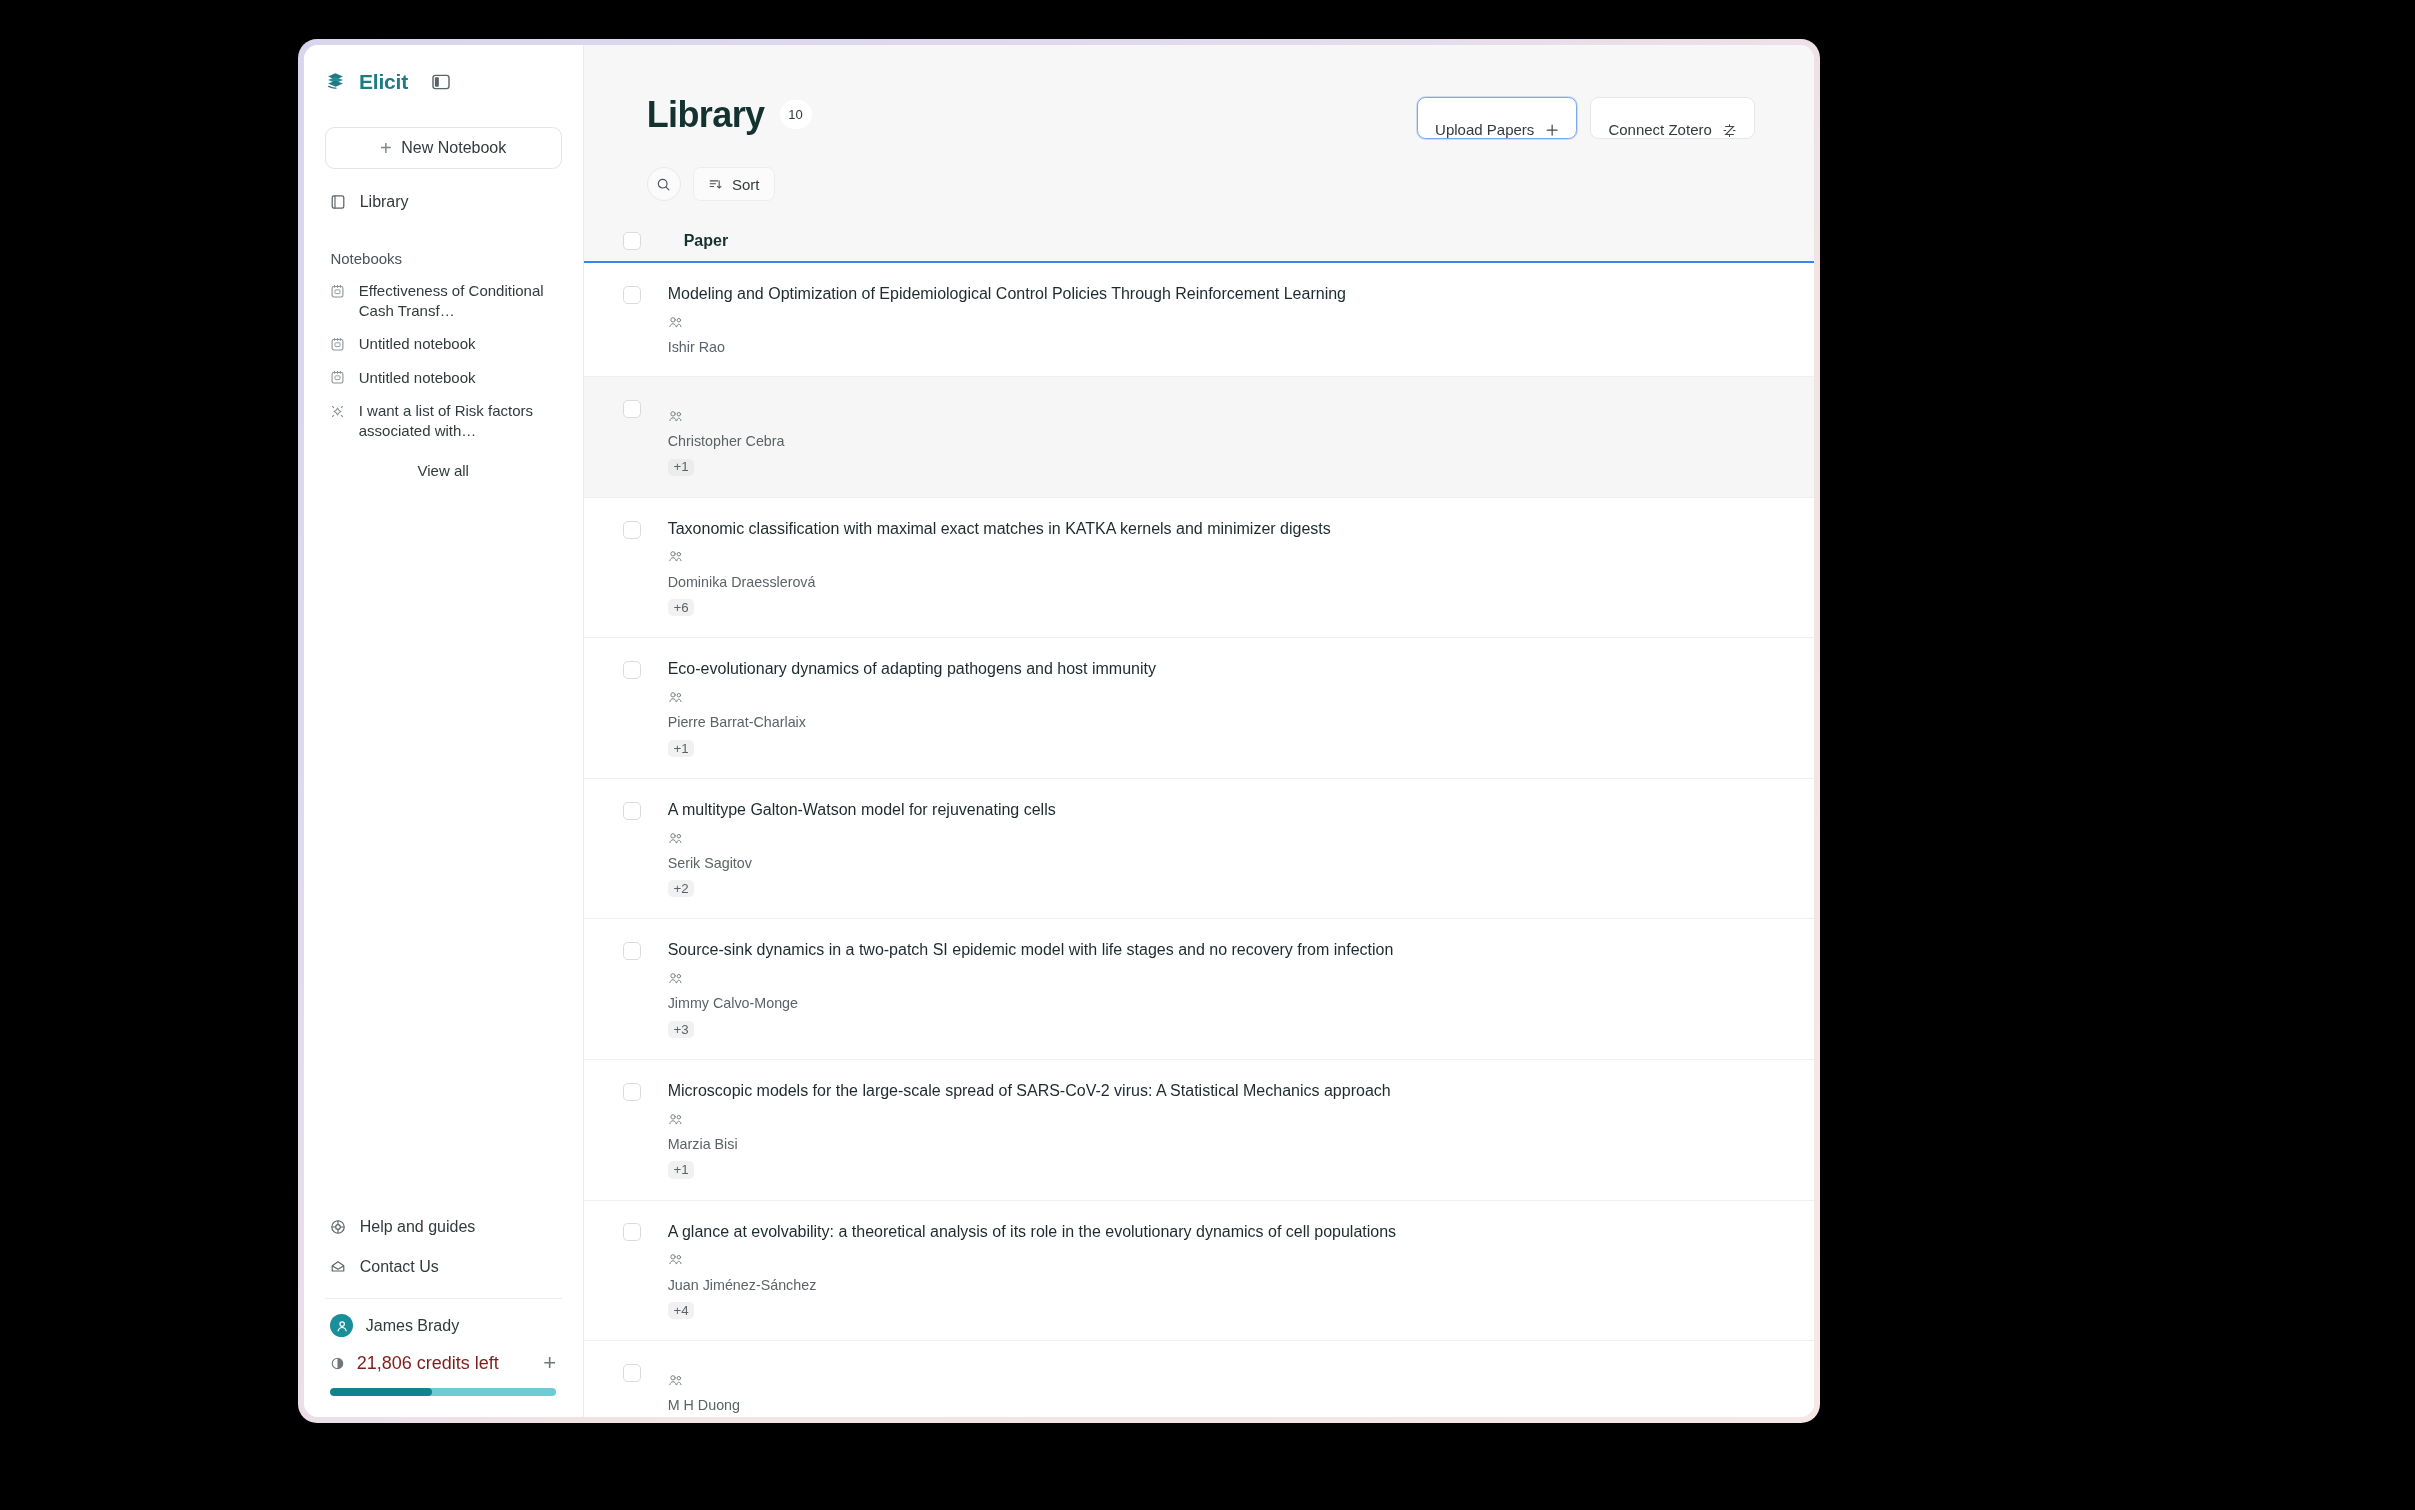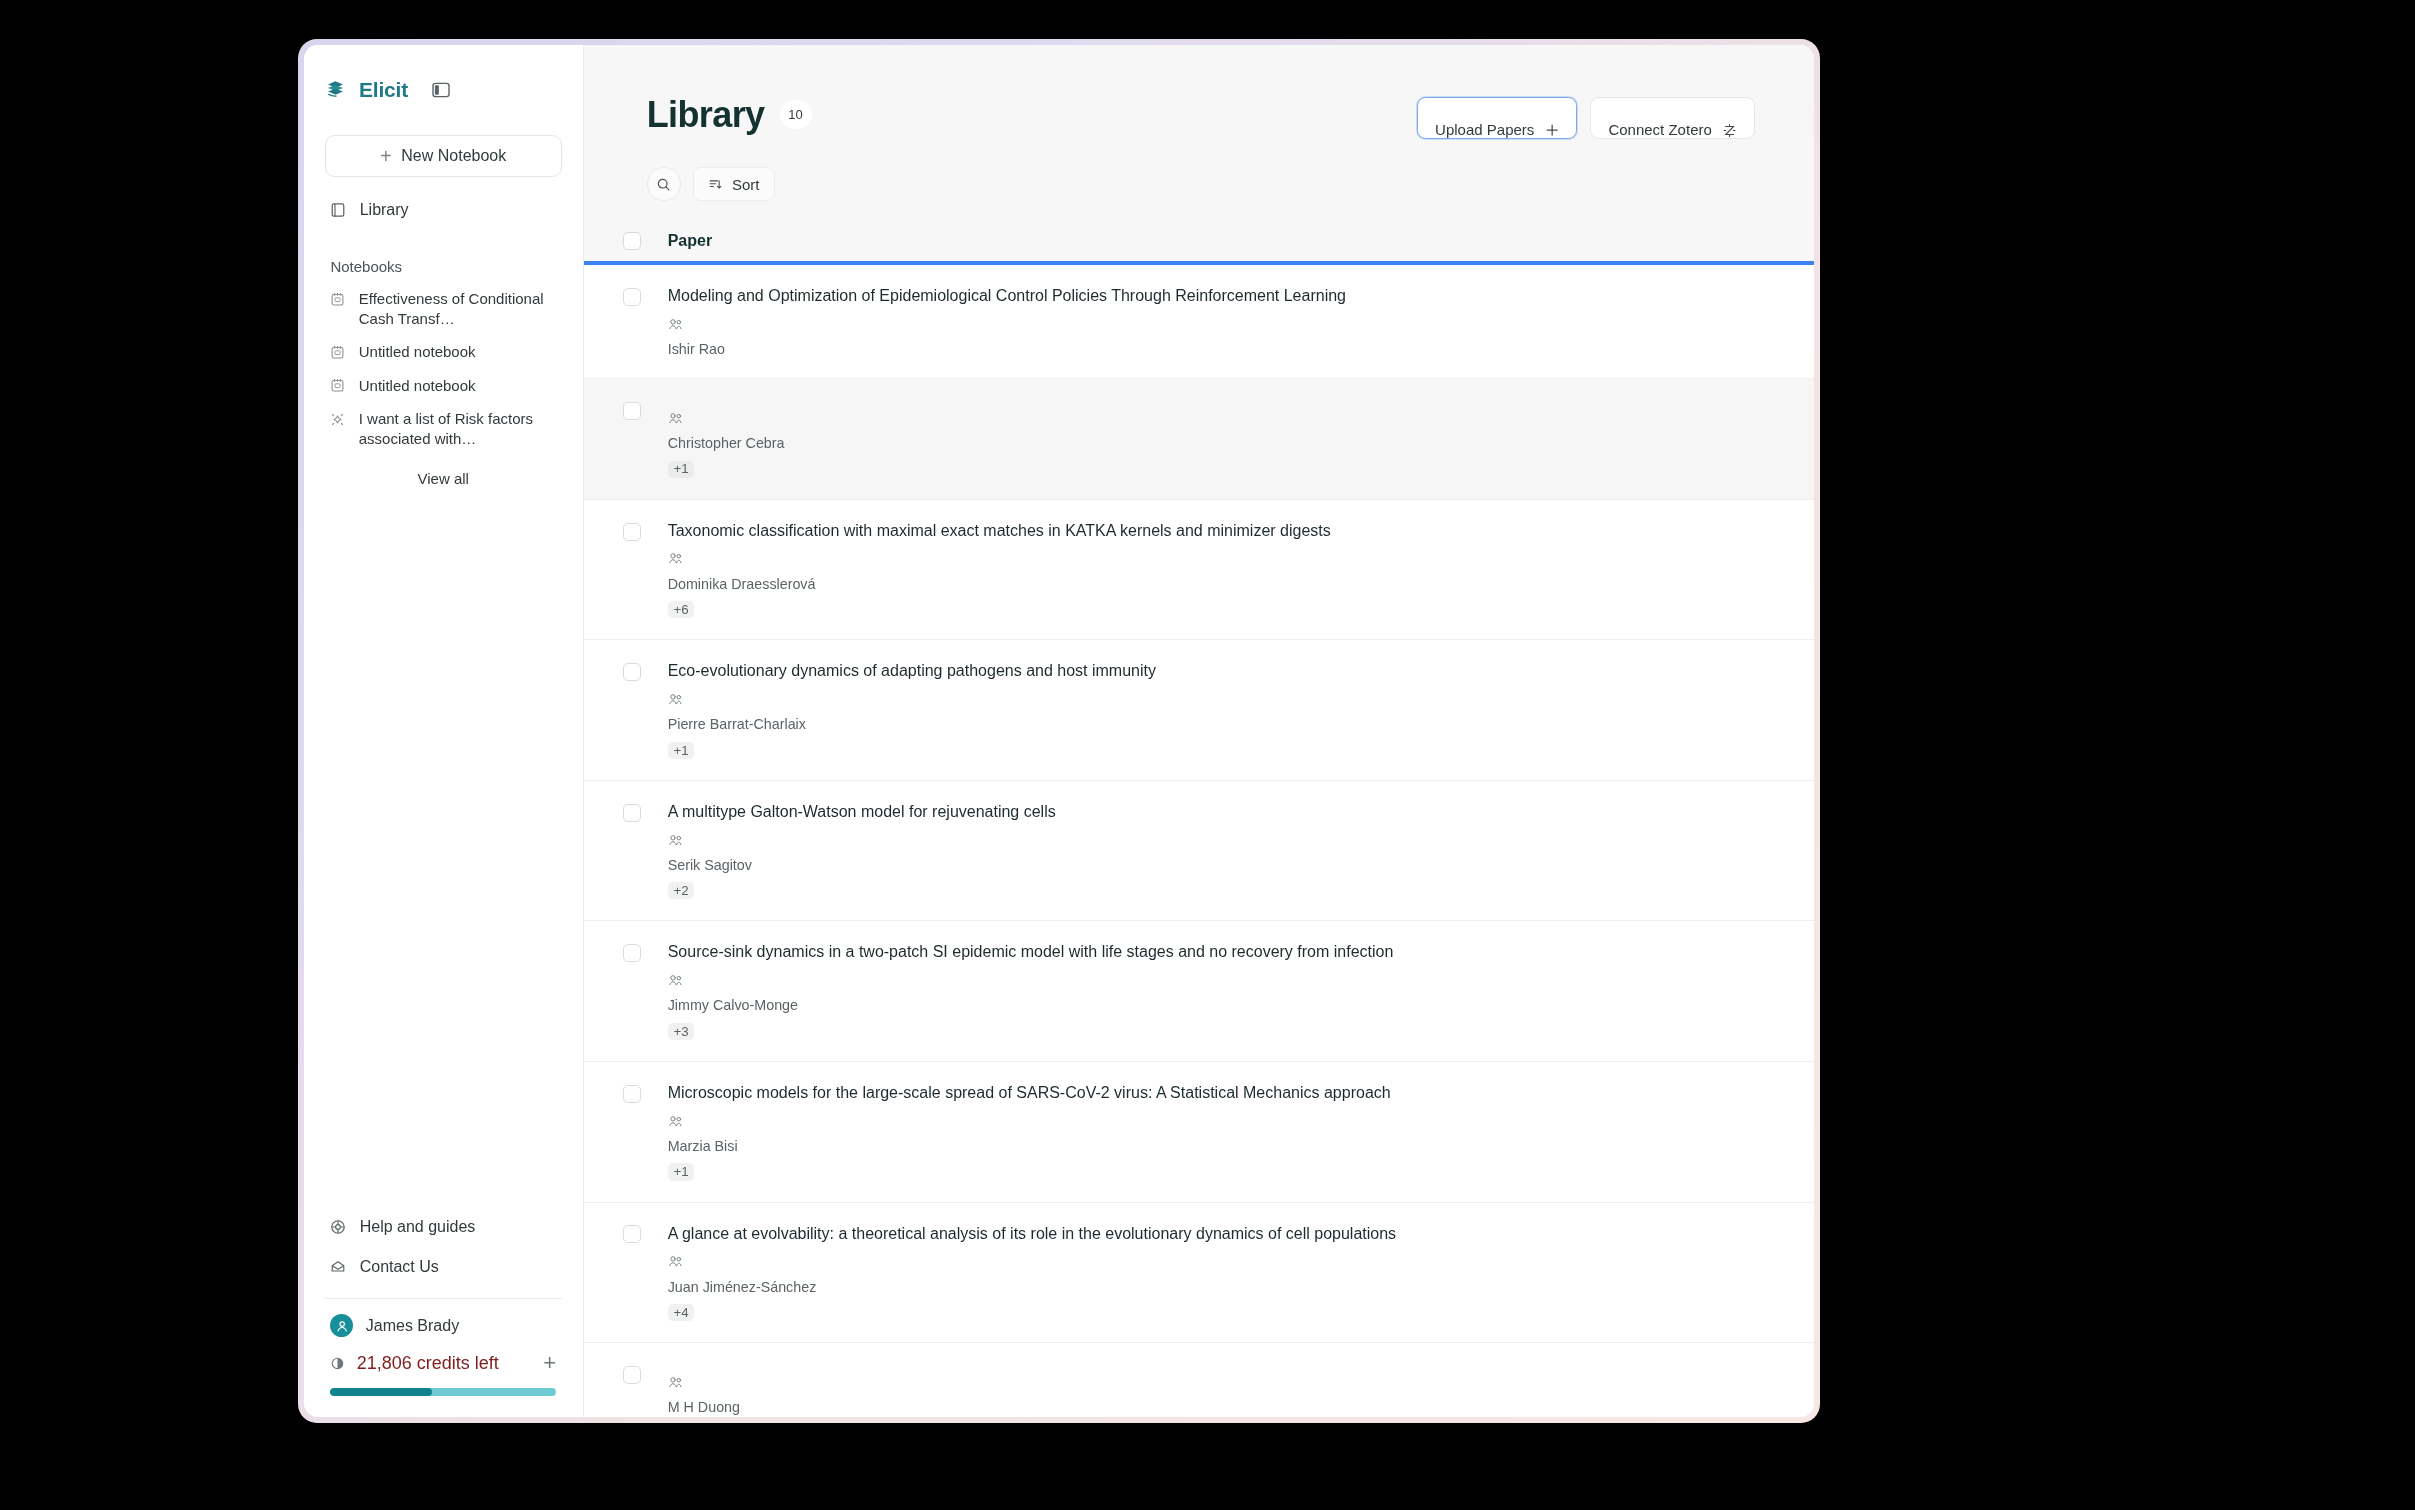--- a/index.html
+++ b/index.html
@@ -35,21 +35,21 @@
 
   
   #sidebar {
     width: 280px; height: 100%;
     background: #ffffff;
     border-right: 1px solid #ececec;
     display: flex; flex-direction: column;
     flex: 0 0 280px;
     position: relative;
   }
-  .sb-top { padding: 25px 21px 0 21px; }
+  .sb-top { padding: 17px 21px 0 21px; }
   .brand-row {
     display: flex; align-items: center; gap: 13.3px;
     height: 40px;
   }
   .brand-logo { width: 21px; height: 21px; display: block; }
   .brand-name {
     font-size: 21px; font-weight: 700; color: #1f7a85;
     letter-spacing: -0.2px;
   }
   .panel-toggle {
@@ -179,21 +179,22 @@
     height: 34px; padding: 0 14.3px; border-radius: 7.6px;
     background: #fbfbfb; border: 1px solid #ececec;
     display: flex; align-items: center; gap: 8.6px;
     font-size: 15px; color: #333a3c; cursor: pointer;
   }
 
   .table-head {
     margin-top: 21px;
     display: flex; 
     padding: 9.5px 0 11.4px 0;
-    border-bottom: 4px solid #3b82f6;
+    border-bottom: 2px solid #3b82f6;
+    gap: 16px;
   }
   .th-check { width: 84px; display: flex; justify-content: flex-end; padding-right: 27px; }
   .th-label { font-size: 16px; font-weight: 700; color: #14322f; }
 
   .checkbox {
     width: 18px; height: 18px; border-radius: 4.8px;
     border: 1px solid #dadada; background: #fff;
     cursor: pointer; flex: 0 0 18px;
   }
 

